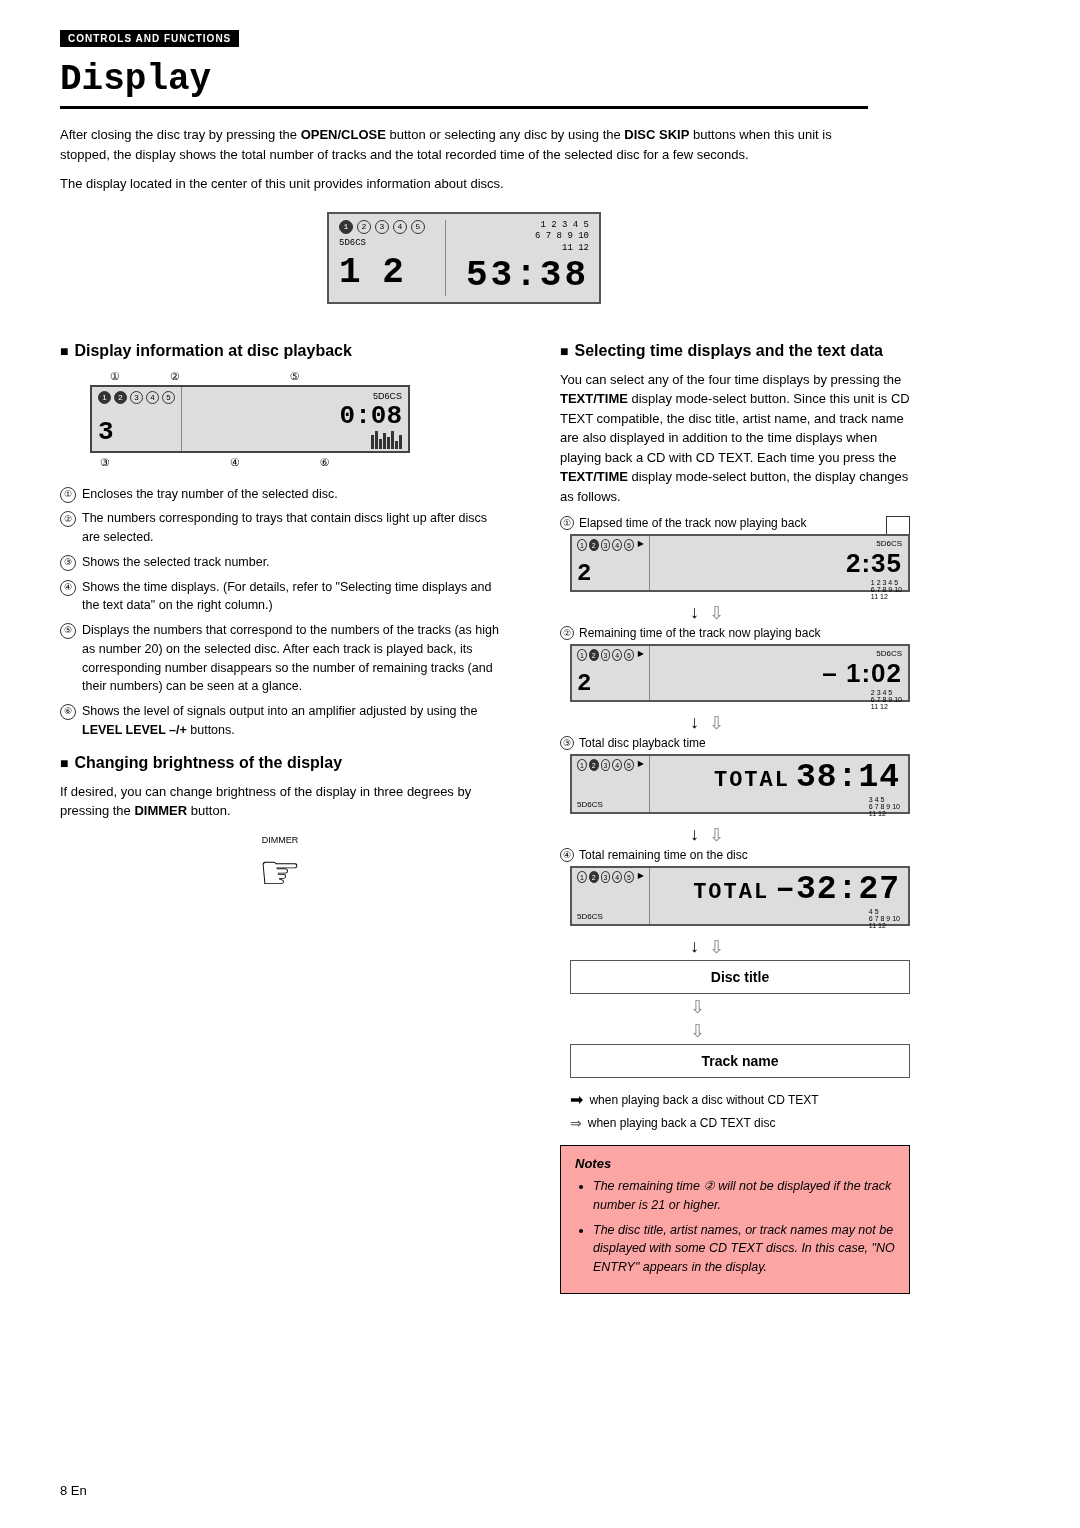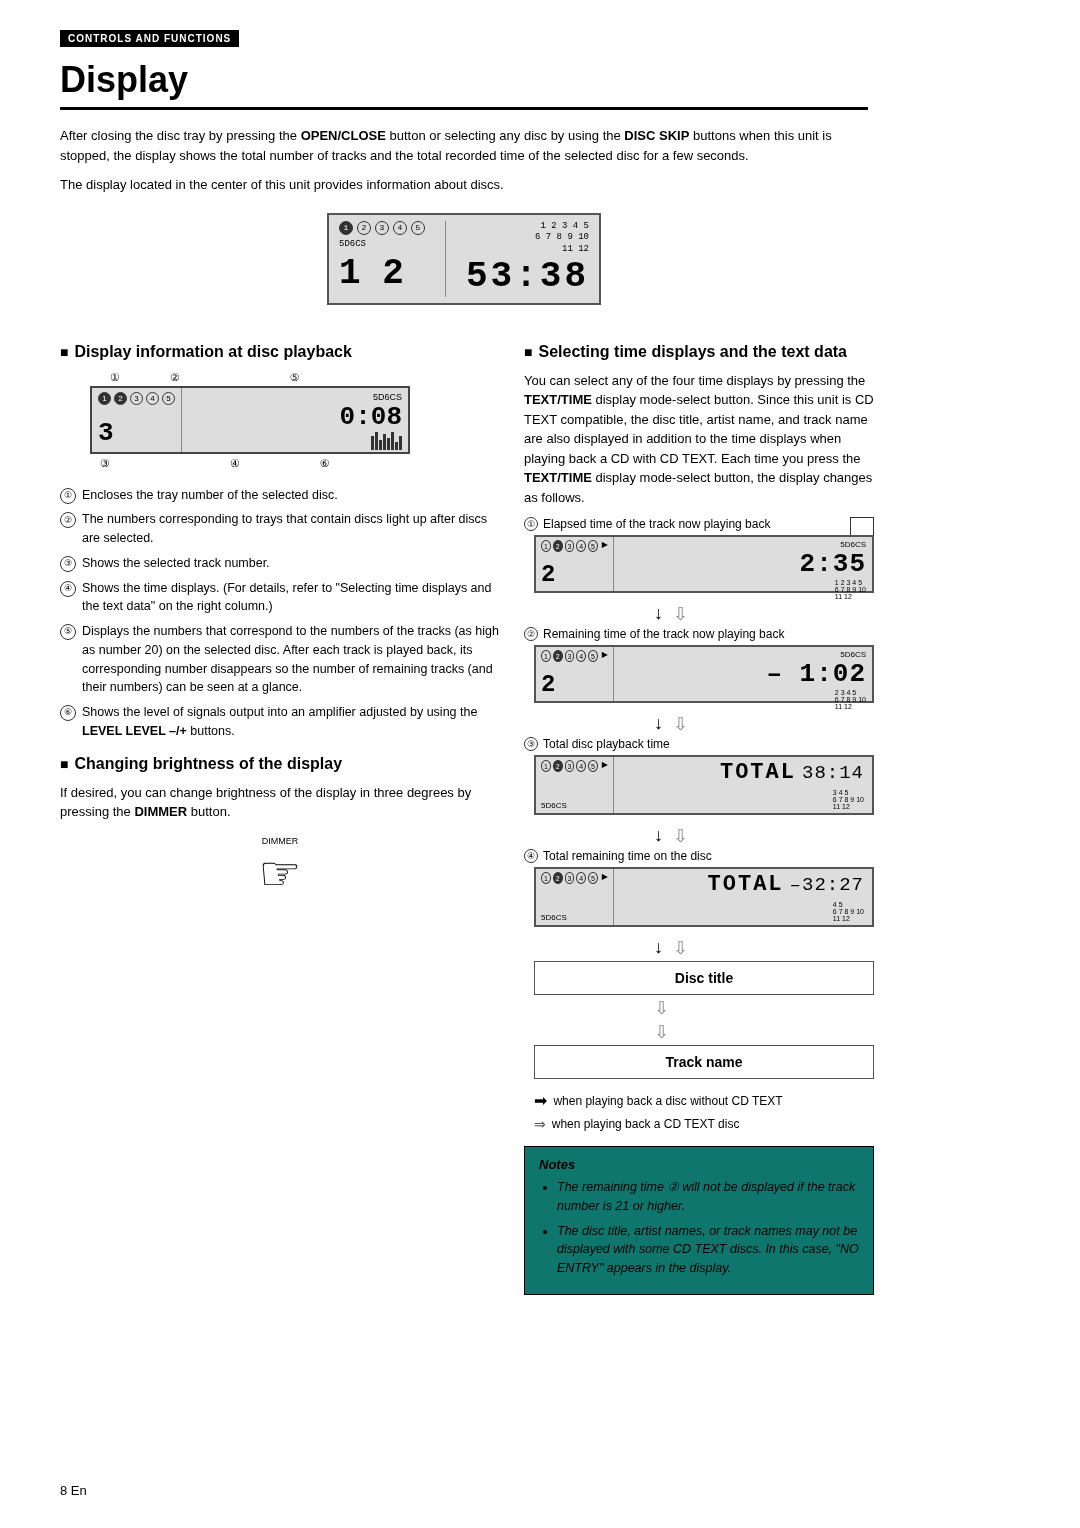--- a/index.html
+++ b/index.html
@@ -27,24 +27,25 @@
       padding: 3px 8px;
       margin-bottom: 12px;
       display: inline-block;
     }
     h1.page-title {
       font-size: 36px;
       font-weight: bold;
       border-bottom: 3px solid #000;
       padding-bottom: 6px;
       margin-bottom: 16px;
+      font-family: Liberation Mono, monospace;
     }
     .two-col {
       display: flex;
-      gap: 24px;
+      gap: 60px;
     }
     .col-left {
       width: 440px;
       flex-shrink: 0;
     }
     .col-right {
       flex: 1;
     }
     p { margin-bottom: 10px; line-height: 1.5; }
     b, strong { font-weight: bold; }
@@ -170,21 +171,21 @@
     .rlcd-bignum { font-size: 24px; font-weight: bold; font-family: 'Courier New'; }
     .rlcd-right {
       flex: 1;
       display: flex;
       flex-direction: column;
       justify-content: space-between;
       padding: 3px 6px;
       align-items: flex-end;
     }
     .rlcd-5d { font-size: 8px; }
-    .rlcd-time { font-size: 26px; font-weight: bold; font-family: Liberation Mono, monospace; letter-spacing: 1px; text-align: center; }
+    .rlcd-time { font-size: 26px; font-weight: bold; font-family: Liberation Sans, sans-serif; letter-spacing: 1px; text-align: center; }
     .rlcd-tracks {
       font-size: 7px;
       display: flex;
       flex-wrap: wrap;
       max-width: 60px;
       gap: 1px;
       align-items: flex-end;
       justify-content: flex-end;
     }
 
@@ -208,21 +209,21 @@
     }
     .total-right {
       flex: 1;
       display: flex;
       flex-direction: column;
       justify-content: space-between;
       padding: 3px 8px;
       align-items: flex-end;
     }
     .total-word { font-size: 22px; font-weight: bold; font-family: 'Courier New'; letter-spacing: 2px; }
-    .total-time-big { font-size: 19px; font-weight: normal; font-family: 'Courier New'; letter-spacing: 1px; }
+    .total-time-big { font-size: 33px; font-weight: bold; font-family: 'Courier New'; letter-spacing: 1px; }
     .flow-arrow-double {
       display: flex;
       gap: 10px;
       padding-left: 130px;
       margin: 2px 0;
       font-size: 18px;
     }
 
     
     .text-display-box {
@@ -245,21 +246,21 @@
       font-size: 12px;
     }
     .solid-arrow { color: #000; font-size: 16px; }
     .hollow-arrow { color: #555; font-size: 14px; }
 
     
     .notes-box {
       border: 1px solid #000;
       padding: 10px 14px;
       margin-top: 14px;
-      background: #0f766e;
+      background: #fca5a5;
     }
     .notes-title {
       font-style: italic;
       font-weight: bold;
       font-size: 13px;
       margin-bottom: 6px;
     }
     .notes-box ul {
       padding-left: 18px;
       font-style: italic;

